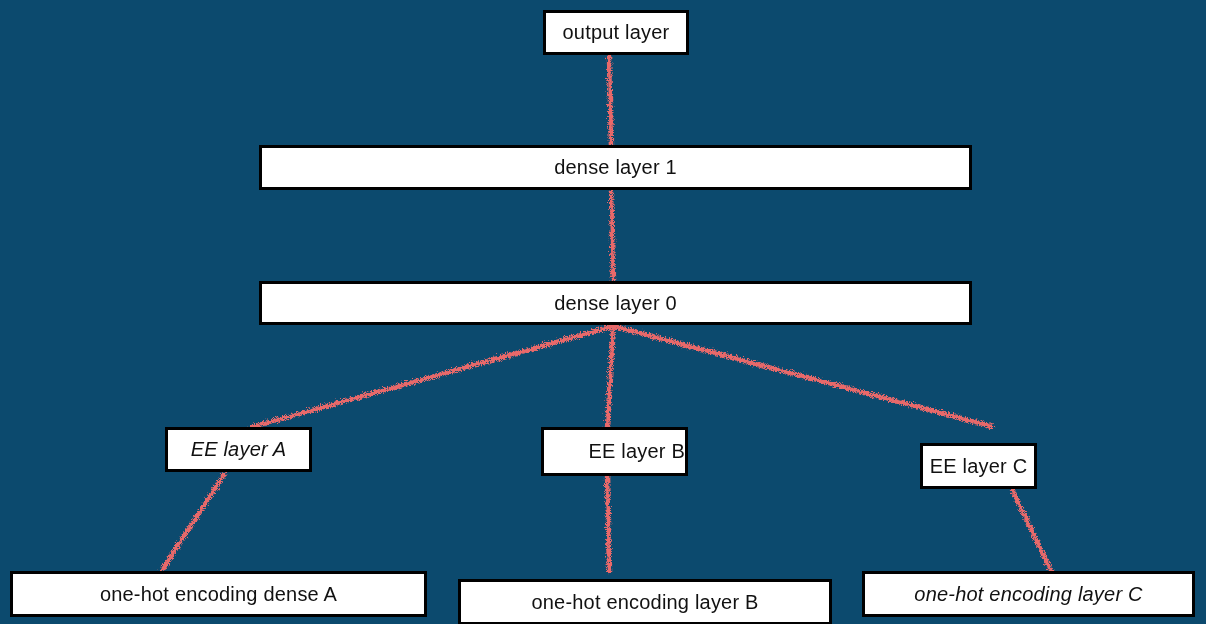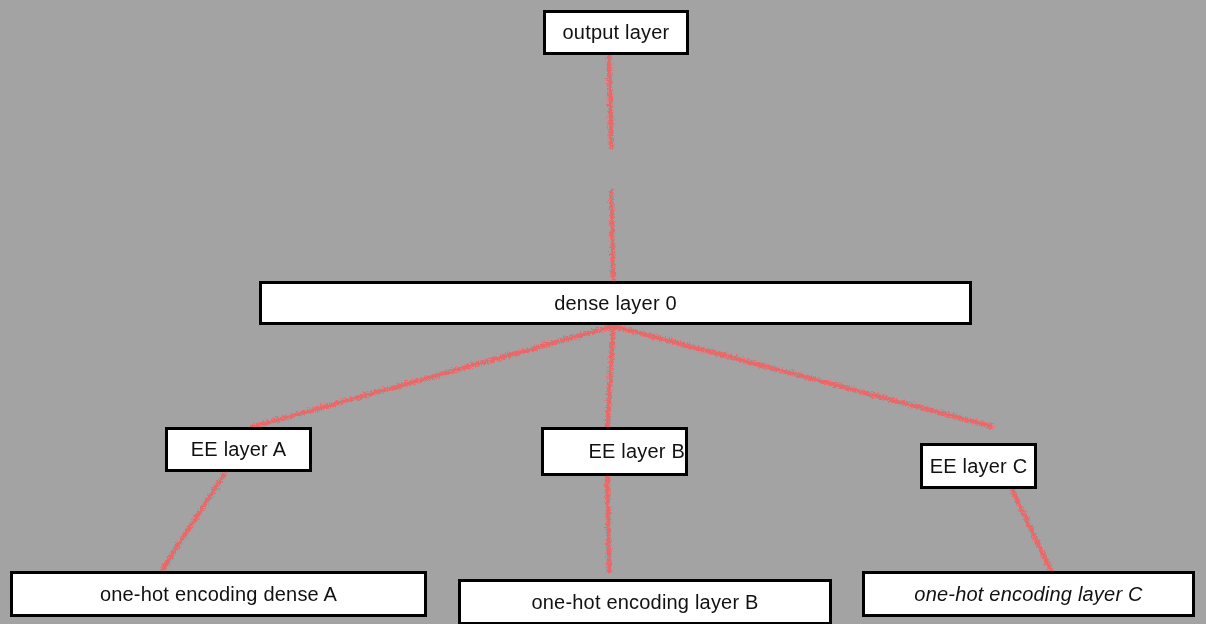--- a/index.html
+++ b/index.html
@@ -5,21 +5,21 @@
   html, body {
     margin: 0;
     padding: 0;
     background: #ffffff;
     font-family: "Liberation Sans", "DejaVu Sans", sans-serif;
   }
   #stage {
     position: relative;
     width: 1206px;
     height: 624px;
-    background: #a3a3a3;
+    background: #0c4a6e;
     overflow: hidden;
   }
   #edges-svg {
     position: absolute;
     left: 0;
     top: 0;
     z-index: 1;
   }
   .node {
     position: absolute;
@@ -58,24 +58,27 @@
         <line x1="613" y1="325" x2="990" y2="425" stroke="#e8696a" stroke-width="4.5" stroke-linecap="round"></line>
         <line x1="223" y1="473" x2="160" y2="570" stroke="#e8696a" stroke-width="4.5" stroke-linecap="round"></line>
         <line x1="606" y1="472" x2="608" y2="570" stroke="#e8696a" stroke-width="4.5" stroke-linecap="round"></line>
         <line x1="1003" y1="472" x2="1050" y2="570" stroke="#e8696a" stroke-width="4.5" stroke-linecap="round"></line>
       </g>
   </svg>
 
   <div class="node" style="left: 543px; top: 10px; width: 146px; height: 45px;">
     <span class="node-label">output layer</span>
   </div>
+  <div class="node" style="left: 259px; top: 145px; width: 713px; height: 45px;">
+    <span class="node-label">dense layer 1</span>
+  </div>
   <div class="node" style="left: 259px; top: 281px; width: 713px; height: 44px;">
     <span class="node-label">dense layer 0</span>
   </div>
-  <div class="node" style="left: 165px; top: 427px; width: 147px; height: 45px;">
+  <div class="node" style="left: 165px; top: 427px; width: 147px; height: 45px; font-style: italic;">
     <span class="node-label">EE layer A</span>
   </div>
   <div class="node" style="left: 541px; top: 427px; width: 147px; height: 49px; justify-content: flex-end;">
     <span class="node-label">EE layer B</span>
   </div>
   <div class="node" style="left: 920px; top: 426px; width: 117px; height: 46px; margin-top: 17px;">
     <span class="node-label">EE layer C</span>
   </div>
   <div class="node" style="left: 10px; top: 571px; width: 417px; height: 46px;">
     <span class="node-label">one-hot encoding dense A</span>

